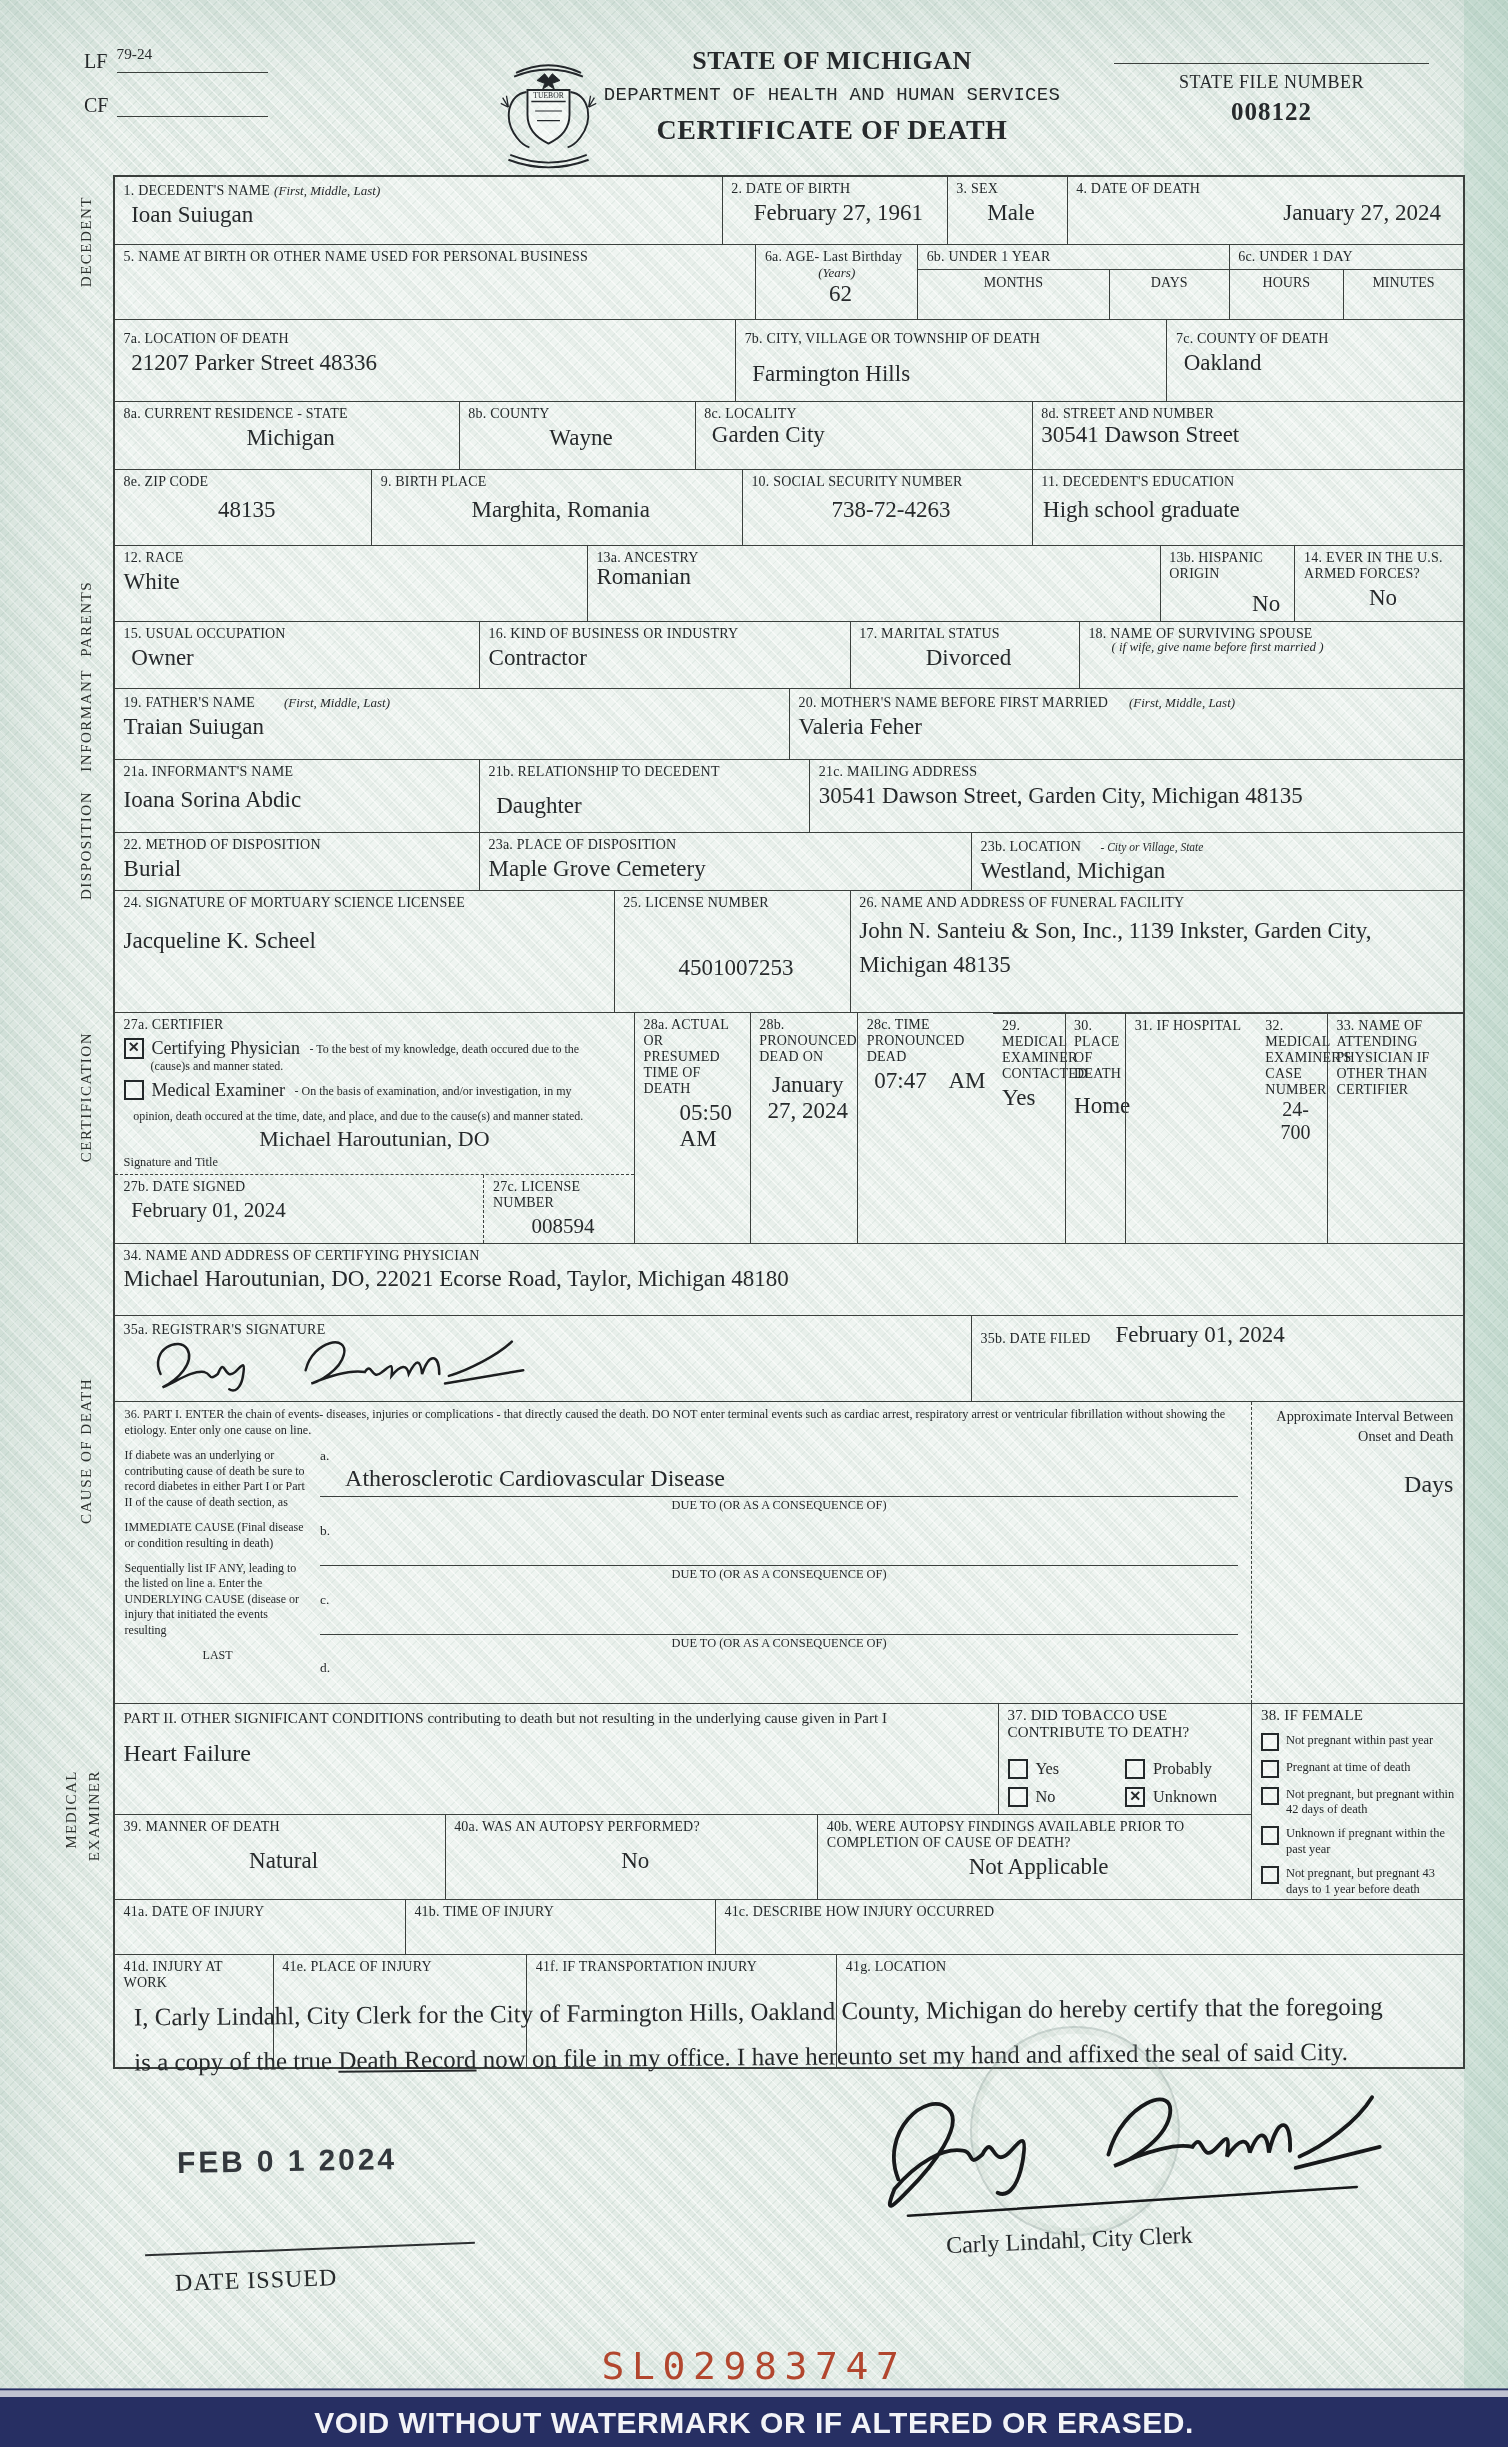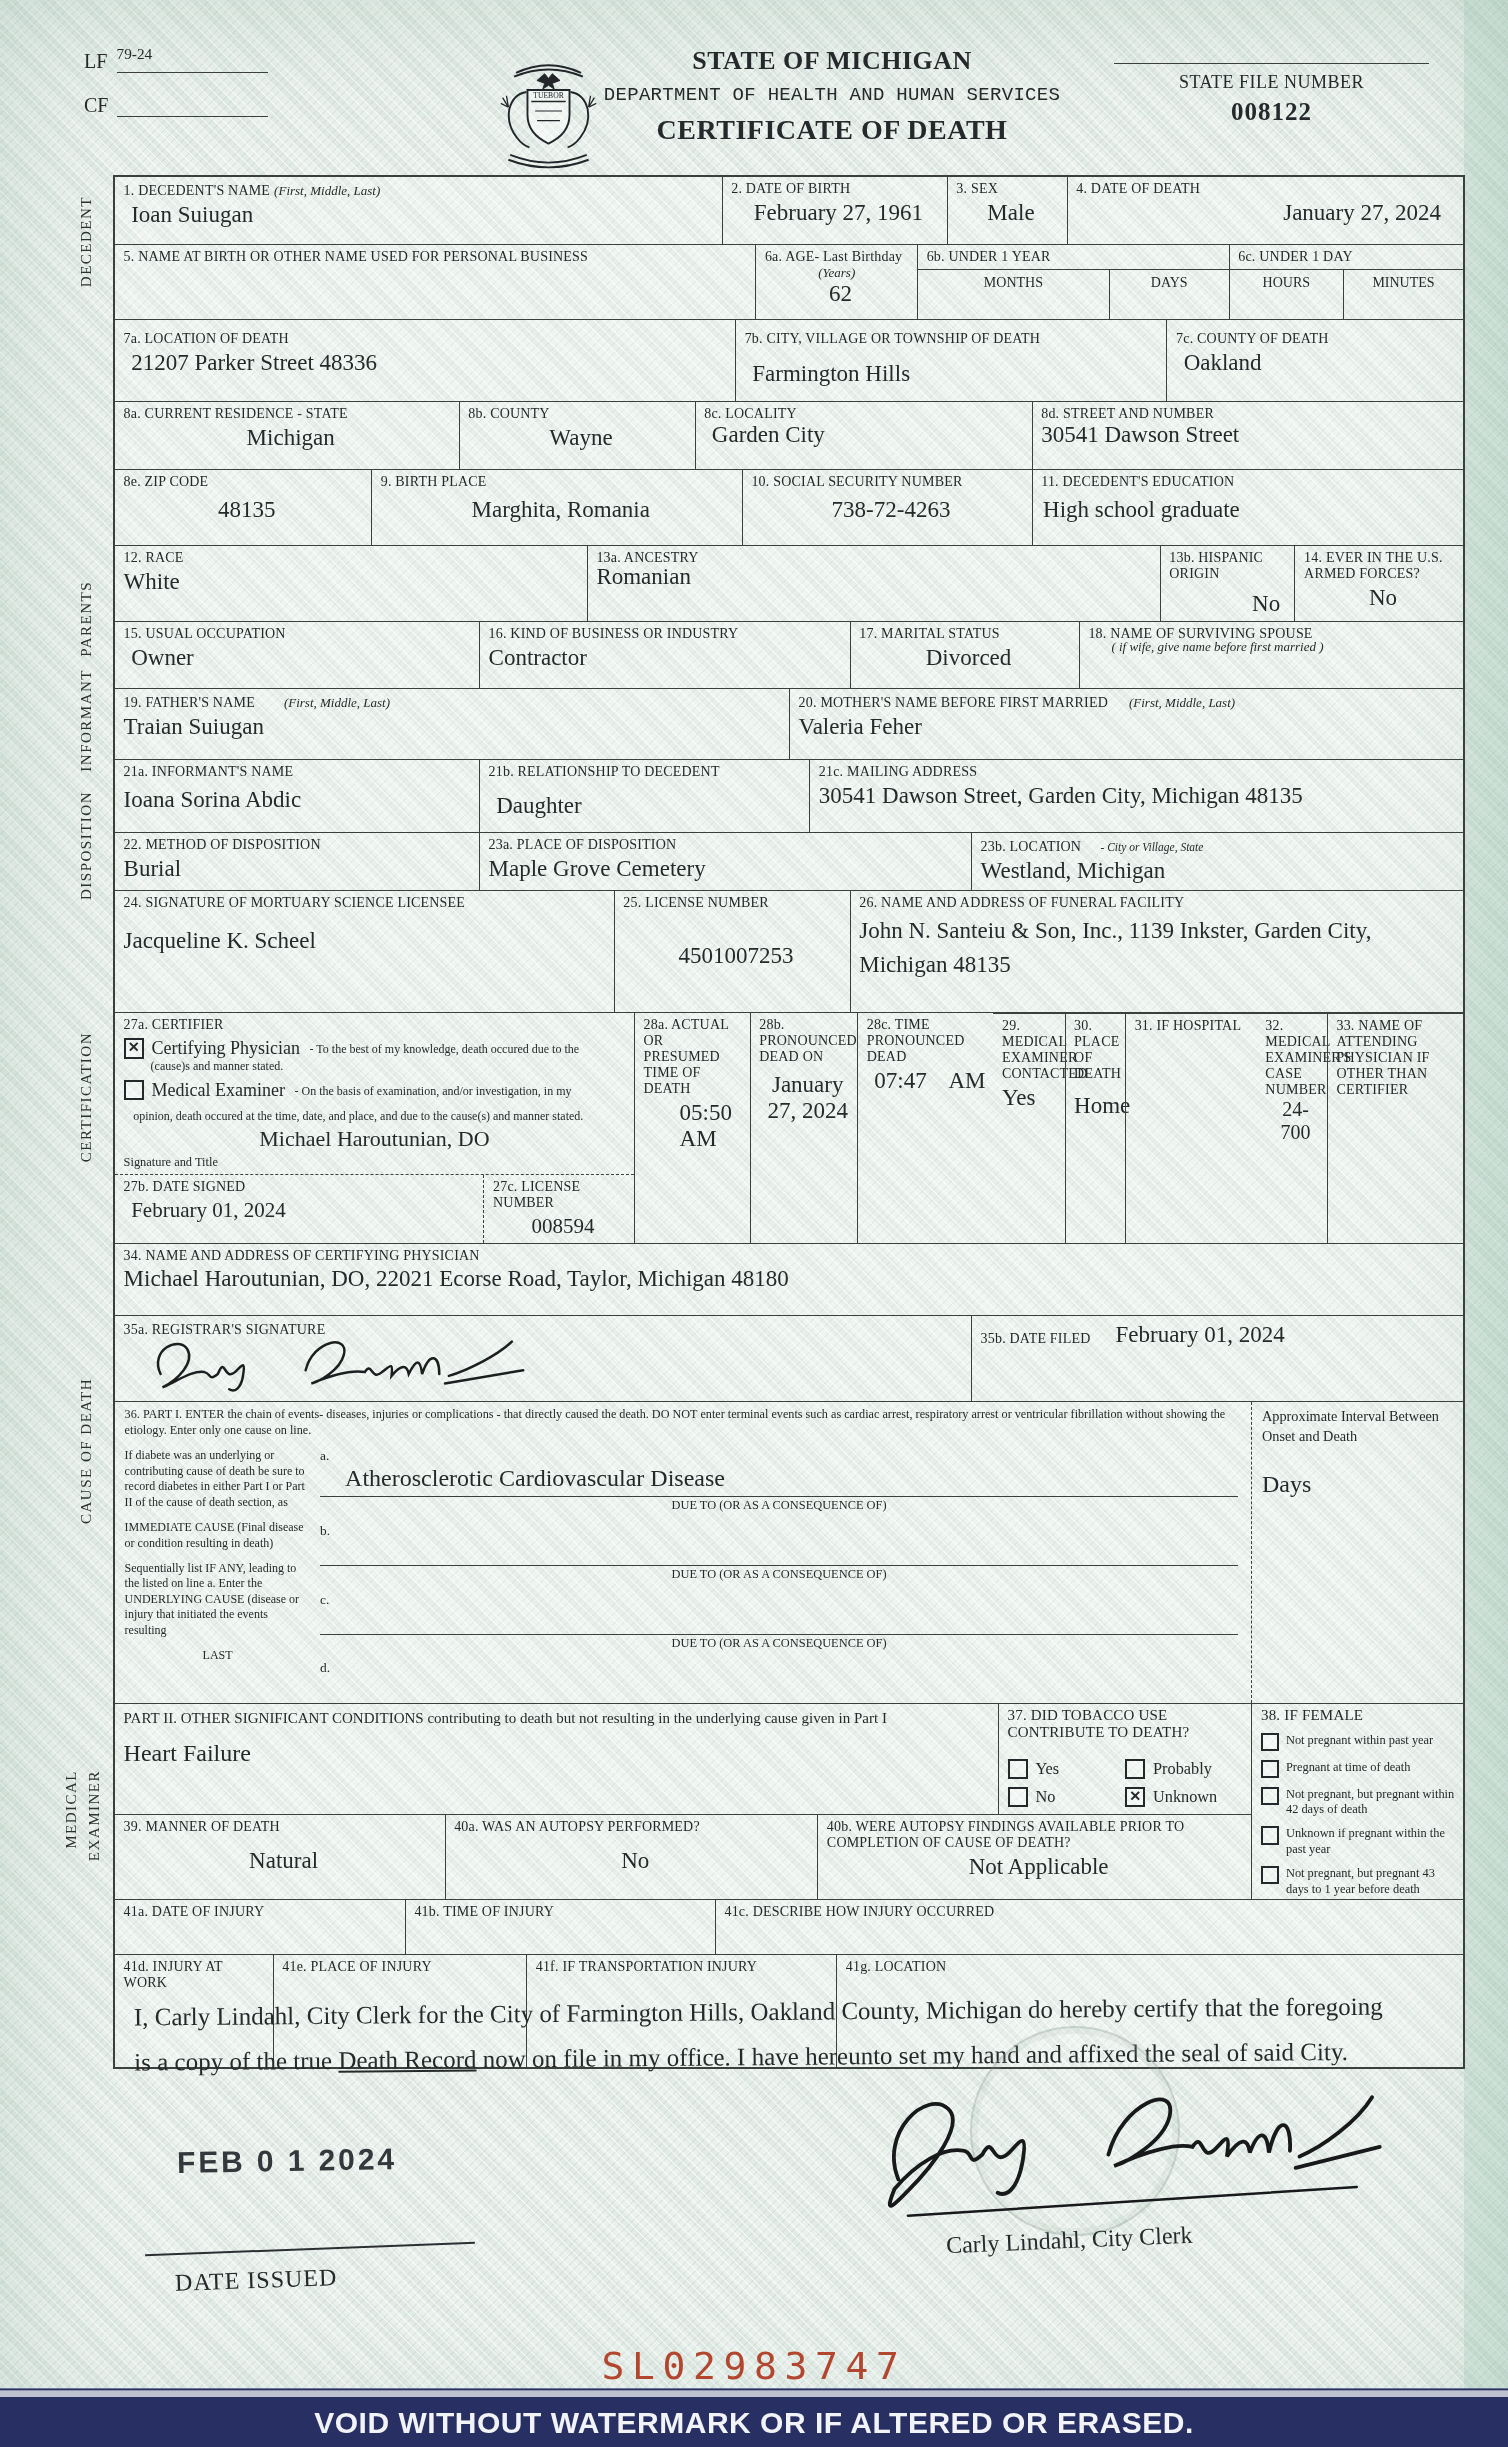--- a/index.html
+++ b/index.html
@@ -77,21 +77,21 @@
   .cause-body{display:flex;flex:1;}
   .cause-side{width:186px;flex:0 0 auto;font-size:12px;padding:5.7px 5.7px 3.8px 9.6px;line-height:1.3;}
   .cause-side .sn{margin-bottom:9.6px;}
   .cause-side .sn.last{text-align:center;}
   .cause-lines{flex:1;display:flex;flex-direction:column;padding:0 13.4px 0 3.8px;}
   .cline{display:flex;align-items:flex-end;border-bottom:1.8px solid #3b403d;min-height:48px;}
   .cline.nb{border-bottom:none;}
   .cprefix{font-size:13.4px;width:25px;flex:0 0 auto;align-self:flex-start;padding-top:5.7px;}
   .cval{font-size:24px;flex:1;padding-bottom:3.8px;}
   .cdue{text-align:center;font-size:12.4px;padding:1px 0 3.8px 0;}
-  .cause-interval{border-left:1.9px dashed #3b403d;padding:3.8px 9.6px;box-sizing:border-box;}
+  .cause-interval{border-left:1.9px dashed #3b403d;padding:3.8px 9.6px;box-sizing:border-box;text-align:right;}
   .cause-interval .ih{font-size:14.3px;line-height:1.4;}
   .cause-interval .iv{font-size:24px;margin-top:25px;}
   
   .p2label{font-size:15px;line-height:1.5;}
   .p2val{font-size:24px;margin-top:9.6px;}
   .tob-grid{display:flex;flex-wrap:wrap;margin-top:9.6px;}
   .tob-opt{display:flex;align-items:center;width:50%;margin-top:7.6px;box-sizing:border-box;}
   .tob-opt .olabel{font-size:16.3px;}
   .fem-opt{display:flex;align-items:flex-start;margin-top:8.6px;}
   .fem-opt .cb{width:14.3px;height:14.3px;line-height:12.4px;font-size:12.4px;margin-right:6.7px;}
@@ -347,21 +347,21 @@
       </div>
     </div>
 
     <div class="row" style="min-height:122px;">
       <div class="cell fc" style="width:37%;">
         <div class="lbl">24. SIGNATURE OF MORTUARY SCIENCE LICENSEE</div>
         <div class="val" style="margin-top:17px;padding-left:0;">Jacqueline K. Scheel</div>
       </div>
       <div class="cell" style="width:17.5%;">
         <div class="lbl">25. LICENSE NUMBER</div>
-        <div class="val c" style="margin-top:32px;">4501007253</div>
+        <div class="val c" style="margin-top:44px;">4501007253</div>
       </div>
       <div class="cell" style="width:45.5%;">
         <div class="lbl">26. NAME AND ADDRESS OF FUNERAL FACILITY</div>
         <div class="val" style="padding-left:0;line-height:1.5;">John N. Santeiu &amp; Son, Inc., 1139 Inkster, Garden City, Michigan 48135</div>
       </div>
     </div>
 
     <div class="row" style="min-height:189px;">
       <div class="cell fc cert-left" style="width:38.5%;padding:0;">
         <div class="cert-top">

